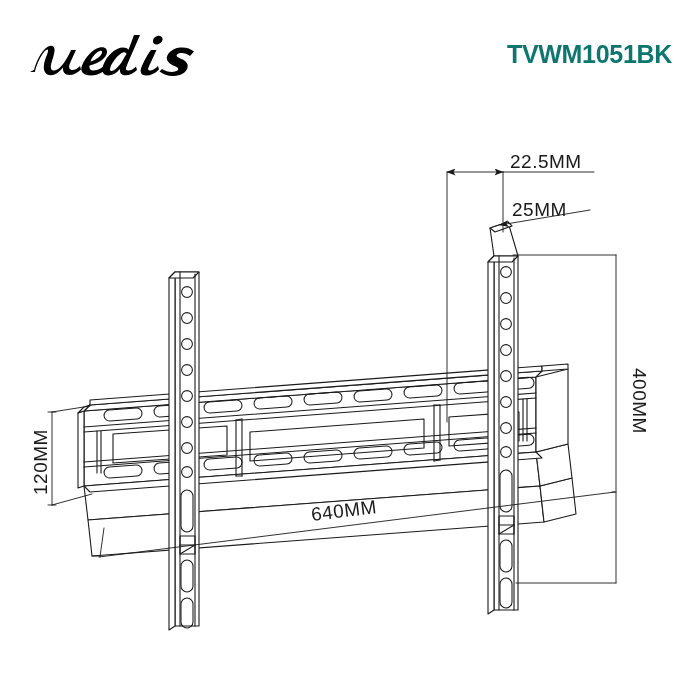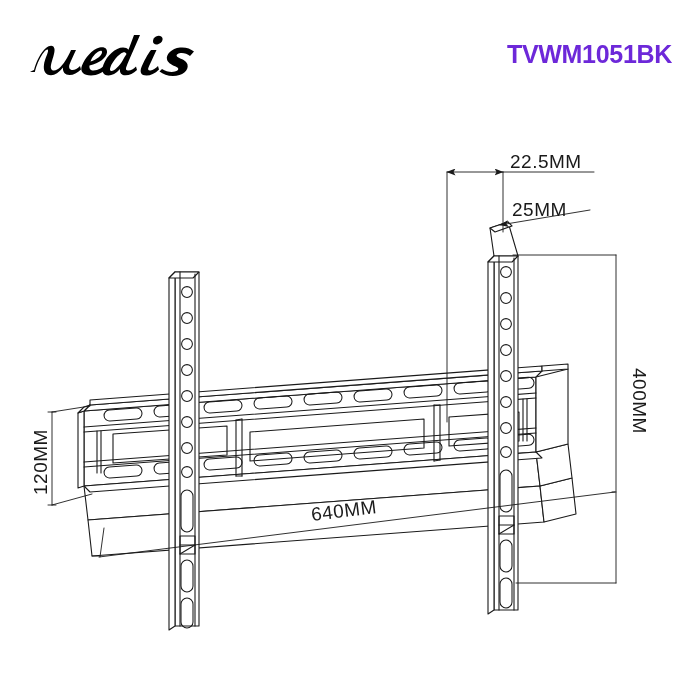--- a/index.html
+++ b/index.html
@@ -45,21 +45,21 @@
     font-size: 1px;
     color: transparent;
   }
   #product-code {
     position: absolute;
     right: 28px;
     top: 40px;
     font-size: 25px;
     font-weight: bold;
     letter-spacing: -0.3px;
-    color: #6d28d9;
+    color: #0f766e;
     font-family: "Liberation Sans", sans-serif;
     white-space: nowrap;
   }
   
   #drawing {
     position: absolute;
     left: 0;
     top: 0;
     width: 700px;
     height: 700px;

